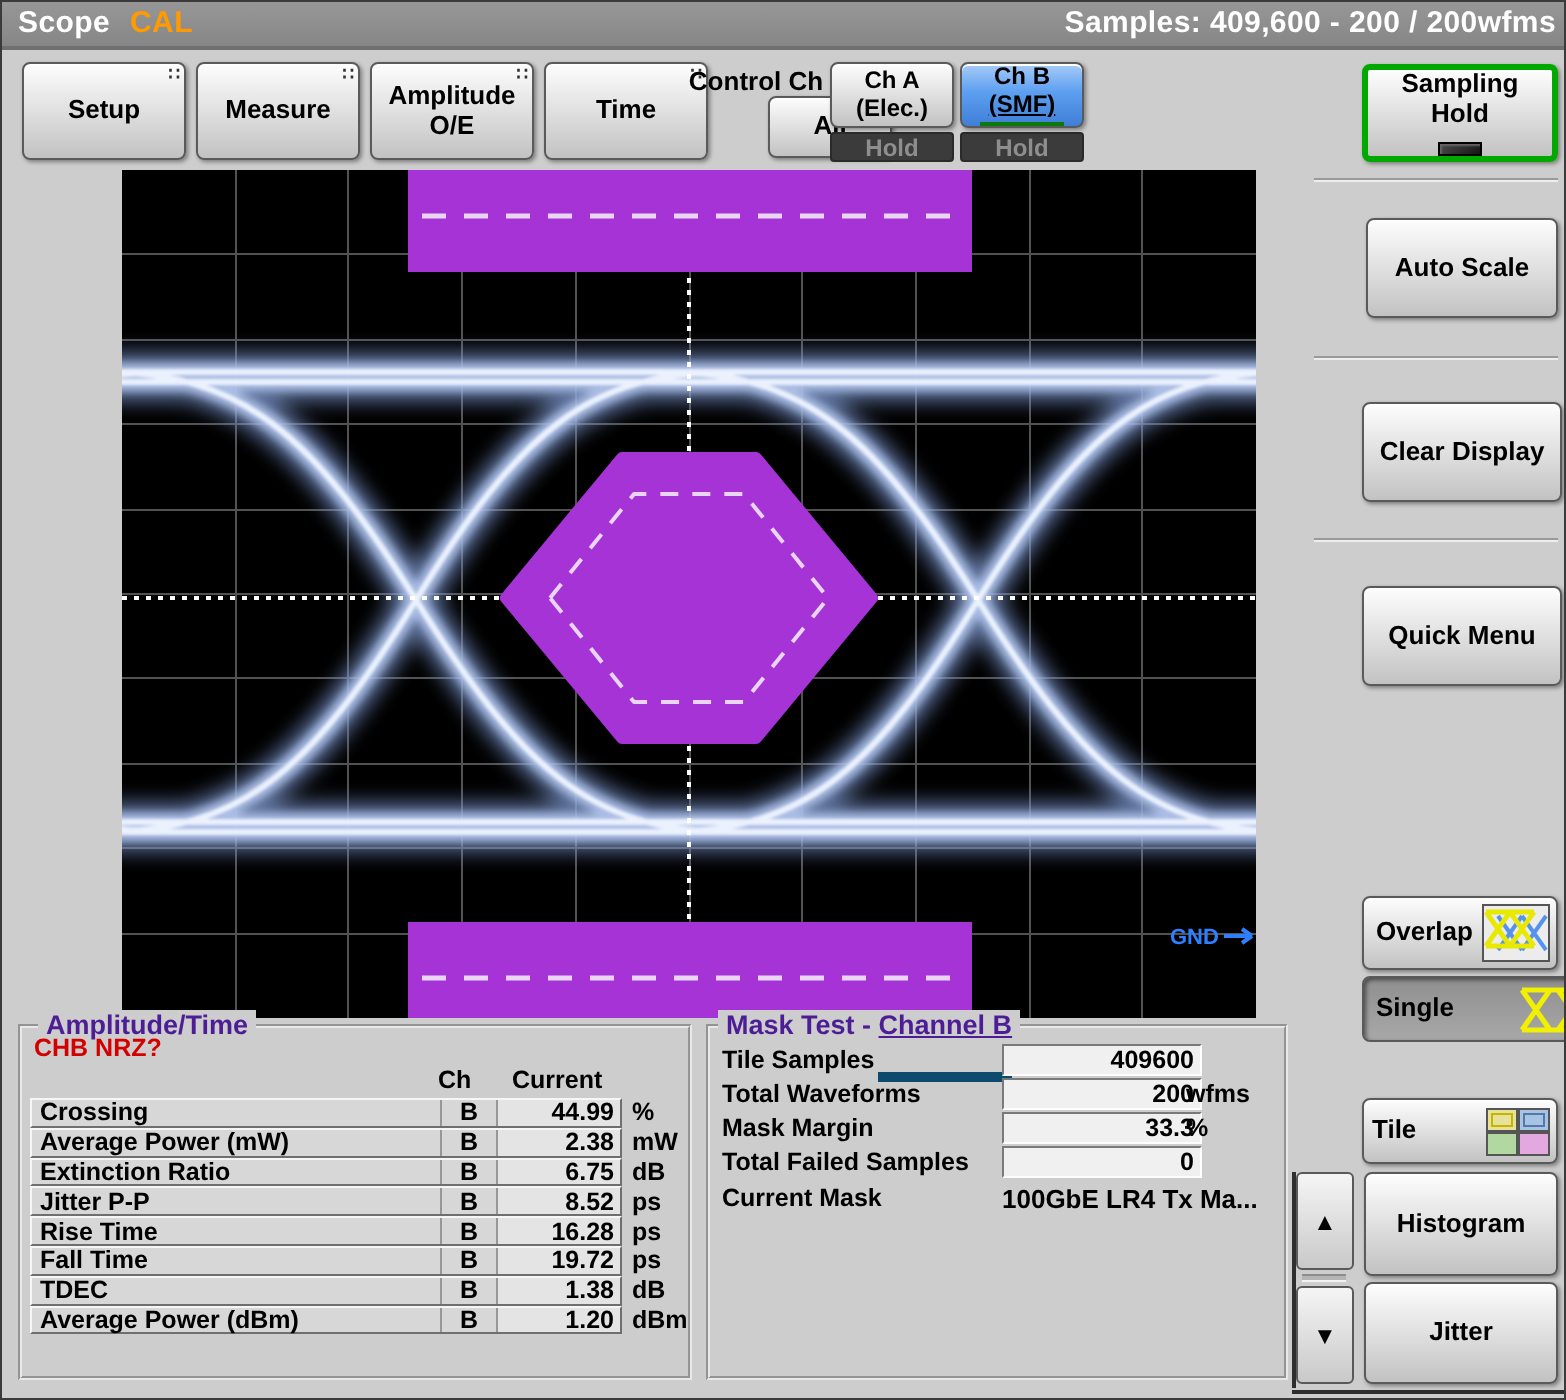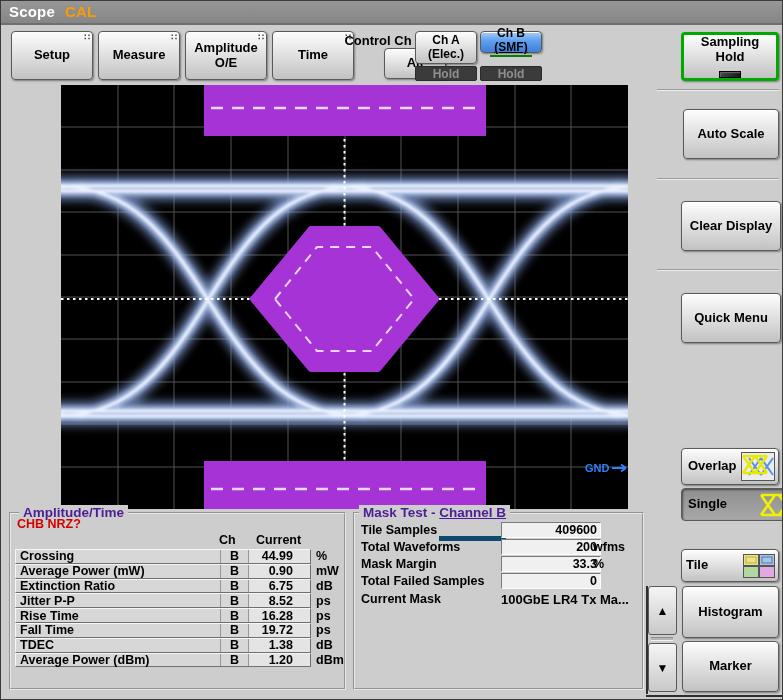--- a/index.html
+++ b/index.html
@@ -50,38 +50,39 @@
   .gtitle { position:absolute; top:-9px; left:8px; background:#cdcdcd; padding:0 4px; font-size:13.5px; font-weight:bold; color:#4c1d95; white-space:nowrap; }
   .warn { position:absolute; left:6px; top:3px; color:#d40000; font-size:12.5px; font-weight:bold; }
 
   
   .mhead { position:absolute; top:19px; font-size:12.5px; font-weight:bold; }
   .mrows { position:absolute; left:4px; top:35px; width:298px; }
   .mrow { position:relative; width:296px; height:14.8px; background:#d7d7d7; border-top:1px solid #f6f6f6; border-left:1px solid #f6f6f6;
           border-bottom:1px solid #6f6f6f; border-right:1px solid #6f6f6f; display:flex; align-items:center; font-size:12.5px; font-weight:bold; }
   .mlabel { flex:1; padding-left:4px; white-space:nowrap; }
   .mch { width:28px; text-align:center; border-left:1px solid #979797; align-self:stretch; display:flex; align-items:center; justify-content:center; }
-  .mval { width:62px; text-align:right; padding-right:17px; background:#e4e4e4; border-left:1px solid #979797; align-self:stretch; display:flex; align-items:center; justify-content:flex-end; }
+  .mval { width:62px; text-align:right; padding-right:3px; background:#e4e4e4; border-left:1px solid #979797; align-self:stretch; display:flex; align-items:center; justify-content:flex-end; }
   .munit { position:absolute; left:300px; white-space:nowrap; }
 
   
   .krow { position:absolute; left:6px; height:16px; font-size:12.5px; font-weight:bold; white-space:nowrap; }
   .kval { position:absolute; width:100px; height:16px; background:#f0f0f0; border-top:1px solid #7a7a7a; border-left:1px solid #7a7a7a;
           border-bottom:1px solid #fdfdfd; border-right:1px solid #fdfdfd; text-align:right; padding-right:3px; font-size:12.5px; font-weight:bold; }
   .kunit { position:absolute; font-size:12.5px; font-weight:bold; }
   .chan-underline { border-bottom:5px solid #0c4a6e; padding-bottom:16px;text-decoration:underline; }
 </style>
 </head>
 <body>
 
 <div id="screen">
 
   <div class="titlebar">
     <span class="t-app">Scope</span>
     <span class="t-cal">CAL</span>
+    <span class="t-samples">Samples: 409,600 - 200 / 200wfms</span>
   </div>
 
   <div class="btn" style="left:10px; top:30px; width:82px; height:49px;">
     <span>Setup</span>
     <span class="dots">∷</span>
   </div>
   <div class="btn" style="left:97px; top:30px; width:82px; height:49px;">
     <span>Measure</span>
     <span class="dots">∷</span>
   </div>
@@ -101,21 +102,21 @@
   </div>
 
   <div class="btn" style="left:414px; top:30px; width:62px; height:33px; font-size:12px;">
     <span>Ch A</span>
     <span>(Elec.)</span>
   </div>
   <div class="hold-btn" style="left:414px; top:65px; width:62px;">
     <span>Hold</span>
   </div>
 
-  <div class="btn chb" style="left:479px; top:30px; width:62px; height:22px; font-size:12px;">
+  <div class="btn chb" style="left:479px; top:30px; width:62px; height:33px; font-size:12px;">
     <span>Ch B</span>
     <span style="text-decoration:underline;">(SMF)</span>
     <span class="greenbar"></span>
   </div>
   <div class="hold-btn" style="left:479px; top:65px; width:62px;">
     <span>Hold</span>
   </div>
 
   <div class="btn samp-hold" style="left:680px; top:31px; width:98px; height:49px;">
     <span>
@@ -249,21 +250,21 @@
     <div class="mrows">
       <div class="mrow">
         <span class="mlabel">Crossing</span>
         <span class="mch">B</span>
         <span class="mval">44.99</span>
         <span class="munit">%</span>
       </div>
       <div class="mrow">
         <span class="mlabel">Average Power (mW)</span>
         <span class="mch">B</span>
-        <span class="mval">0.90</span>
+        <span class="mval">2.38</span>
         <span class="munit">mW</span>
       </div>
       <div class="mrow">
         <span class="mlabel">Extinction Ratio</span>
         <span class="mch">B</span>
         <span class="mval">6.75</span>
         <span class="munit">dB</span>
       </div>
       <div class="mrow">
         <span class="mlabel">Jitter P-P</span>
@@ -331,16 +332,16 @@
     <div class="sslot"></div>
     <div class="sbtn" style="top:57px;">
       <span>▼</span>
     </div>
   </div>
 
   <div class="btn" style="left:681px; top:585px; width:97px; height:52px;">
     <span>Histogram</span>
   </div>
   <div class="btn" style="left:681px; top:640px; width:97px; height:51px;">
-    <span>Marker</span>
+    <span>Jitter</span>
   </div>
 
 </div>
 
 </body></html>

